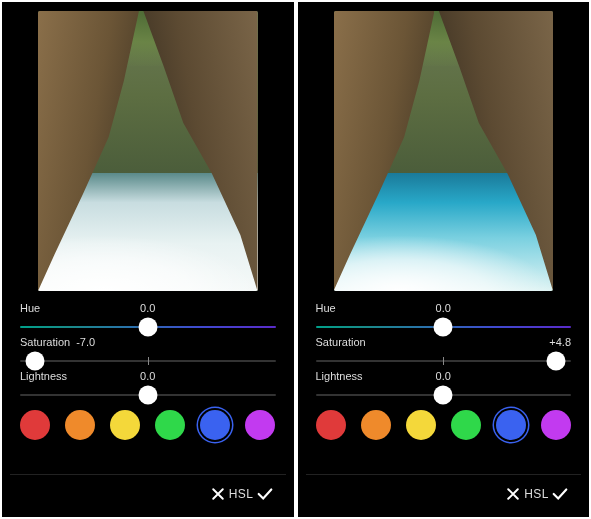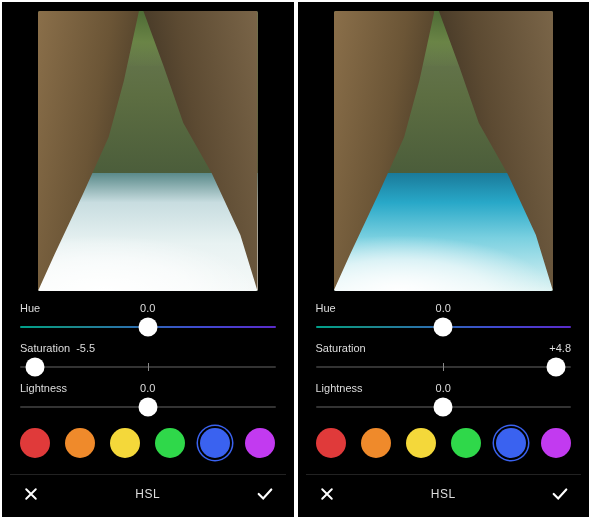--- a/index.html
+++ b/index.html
@@ -9,35 +9,35 @@
   .photo{width:100%;height:280px;border-radius:2px;position:relative;overflow:hidden}
   .sky{position:absolute;inset:0;background:linear-gradient(#6a7a55 0%,#5d6e42 30%,#4a5c3a 60%)}
   .rock-l{position:absolute;left:0;top:0;width:46%;height:100%;background:linear-gradient(100deg,#8a6f4a 0%,#6b5536 50%,#3a2f20 100%);clip-path:polygon(0 0,100% 0,85% 25%,70% 45%,45% 65%,15% 88%,0 100%)}
   .rock-r{position:absolute;right:0;top:0;width:52%;height:100%;background:linear-gradient(-100deg,#7a6548 0%,#5c4a32 50%,#2f271c 100%);clip-path:polygon(100% 0,0 0,18% 20%,35% 40%,60% 58%,85% 80%,100% 100%)}
   .tree{position:absolute;top:0;width:100%;height:55px;background:radial-gradient(ellipse at 50% 0,#4d6a35 0%,#6a8446 40%,transparent 75%)}
   .water{position:absolute;bottom:0;left:0;width:100%;height:42%}
   .water.a{background:linear-gradient(#5a8a8a 0%,#c8dde0 25%,#e8f2f2 60%,#f5f9f8 100%)}
   .water.b{background:linear-gradient(#1a7a9a 0%,#28a8c8 25%,#7ad0e0 55%,#dff4f4 100%)}
   .foam{position:absolute;bottom:0;left:0;width:100%;height:20%;background:radial-gradient(ellipse at 30% 100%,#fff 0%,rgba(255,255,255,.6) 40%,transparent 70%)}
 
-  .controls{flex:1;padding:10px 18px 0;display:flex;flex-direction:column;gap:6px}
+  .controls{flex:1;padding:10px 18px 0;display:flex;flex-direction:column;}
   .slider-block{position:relative}
   .labels{display:flex;font-size:11px;color:#ddd;padding-bottom:4px;position:relative;height:16px}
   .labels .val{position:absolute;left:50%;transform:translateX(-50%)}
   .labels .val.right{left:auto;right:0;transform:none}
   .track{height:2px;background:#333;position:relative;border-radius:1px;margin:8px 0}
   .track.hue{background:linear-gradient(90deg,#00a08a,#1a8a8a 20%,#2b6fae 45%,#3f4ad0 70%,#5a2bca 100%)}
   .tick{position:absolute;left:50%;top:-3px;width:1px;height:8px;background:#888}
   .thumb{position:absolute;top:50%;width:19px;height:19px;border-radius:50%;background:#fff;transform:translate(-50%,-50%);box-shadow:0 0 3px rgba(0,0,0,.5);cursor:grab}
 
   .swatches{display:flex;justify-content:space-between;padding:6px 0 4px}
   .swatch{width:30px;height:30px;border-radius:50%;cursor:pointer}
   .swatch.sel{box-shadow:0 0 0 2px #000,0 0 0 3.5px currentColor}
 
-  .bottom{display:flex;align-items:center;justify-content:space-between;padding:8px 18px 12px;color:#fff}
+  .bottom{display:flex;align-items:center;justify-content:flex-end;padding:8px 18px 12px;color:#fff}
   .ic{width:22px;height:22px;display:flex;align-items:center;justify-content:center;cursor:pointer}
   .ic svg{stroke:#fff;stroke-width:2.4;fill:none;stroke-linecap:round}
   .mode{font-size:12px;letter-spacing:.5px;color:#ddd}
   .hline{height:1px;background:#222;margin:0 8px}
 </style>
 </head>
 <body>
 
 <div class="phone">
   <div class="preview">
@@ -59,21 +59,21 @@
         <span class="val">0.0</span>
       </div>
       <div class="track hue">
         <div class="thumb" style="left:50%"></div>
       </div>
     </div>
 
     <div class="slider-block">
       <div class="labels">
         <span>Saturation</span>
-        <span style="margin-left:6px">-5.5</span>
+        <span style="margin-left:6px">-7.0</span>
       </div>
       <div class="track">
         <div class="tick"></div>
         <div class="thumb" style="left:6%"></div>
       </div>
     </div>
 
     <div class="slider-block">
       <div class="labels">
         <span>Lightness</span>

